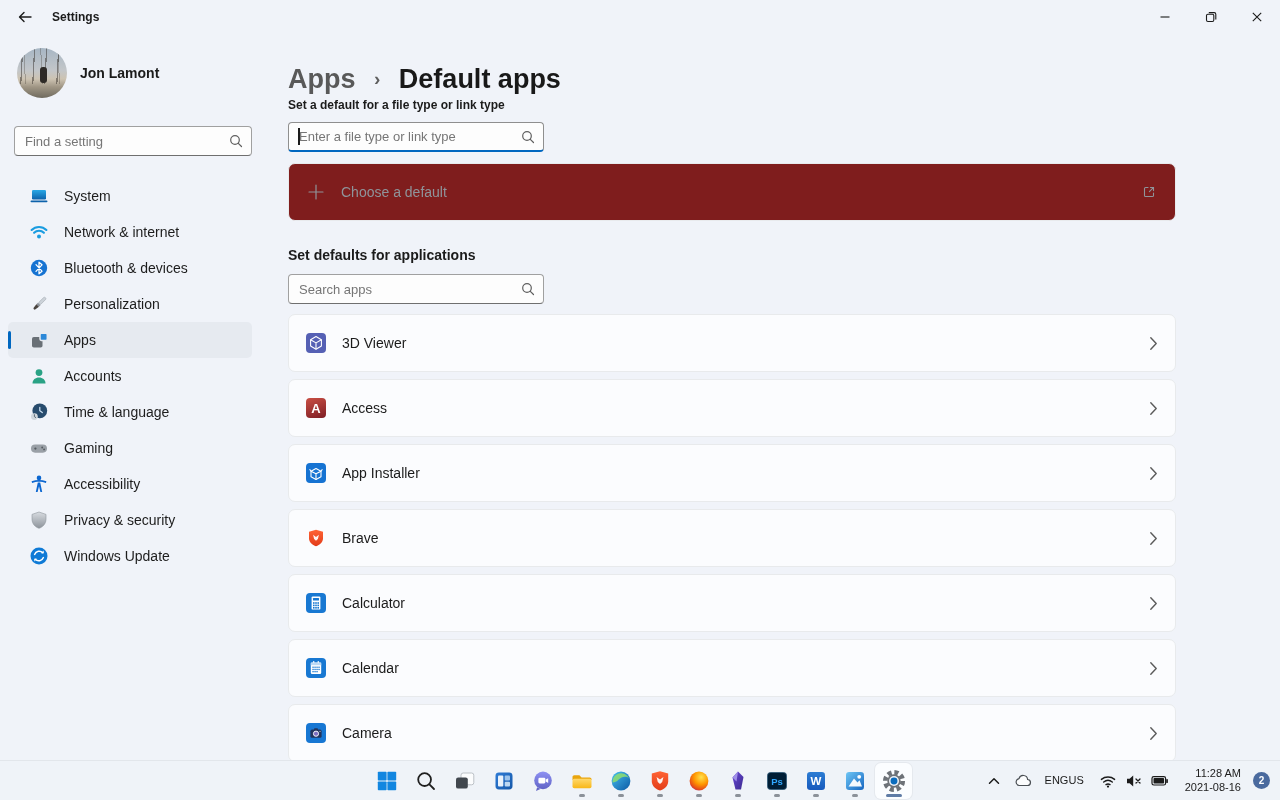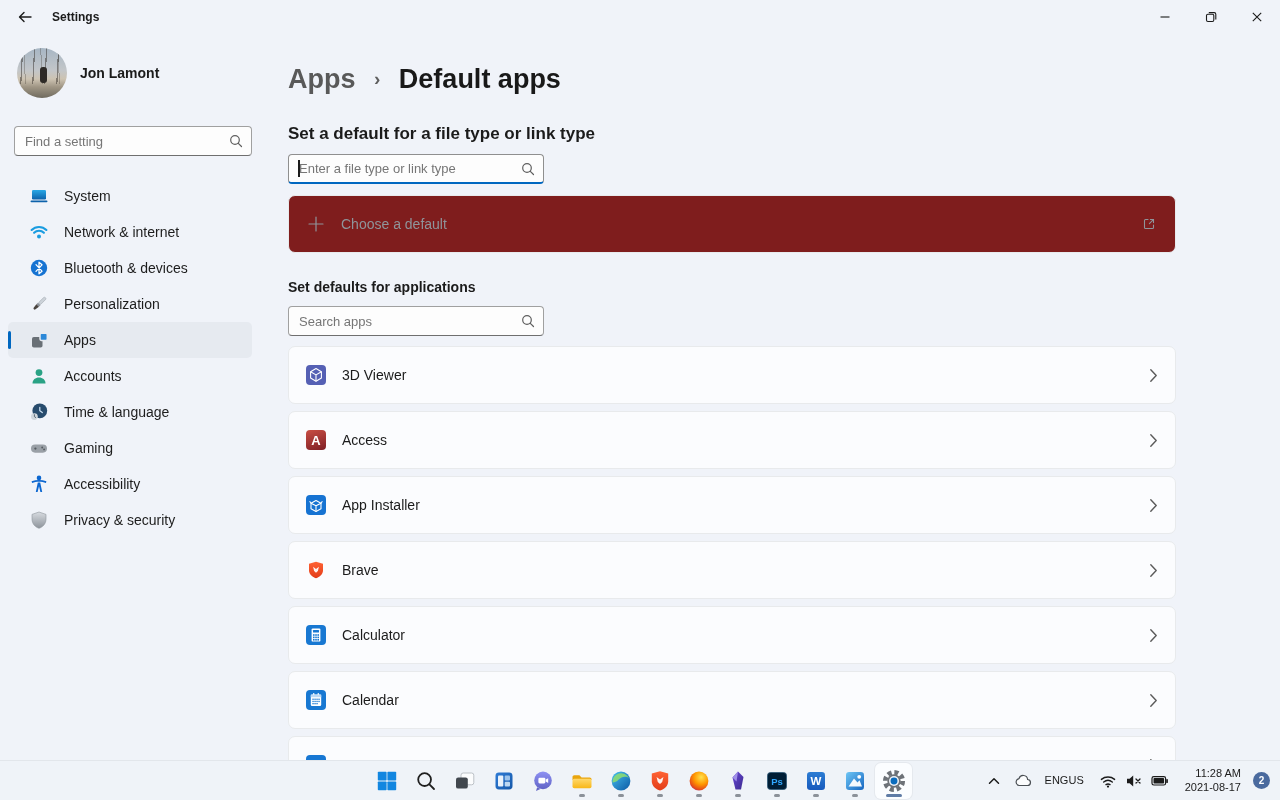--- a/index.html
+++ b/index.html
@@ -42,21 +42,21 @@
   .nav-item.selected { background:#e6eaf0; }
   .accent-bar { position:absolute; left:0; top:9px; bottom:9px; width:3px; border-radius:2px; background:#0067c0; }
   .nav-ic { width:20px; height:20px; flex:none; }
 
   
   .main { position:absolute; left:288px; top:34px; width:888px; bottom:40px; overflow:hidden; }
   .crumbs { margin-top:28px; font-size:27px; line-height:34px; }
   .crumb-parent { color:#595959; font-weight:600; }
   .crumb-sep { color:#5f5f5f; font-size:19px; margin:0 11px; vertical-align:3px; }
   .crumb-cur { color:#191919; font-weight:600; }
-  .sec-h { margin-top:28px; font-size:17px; font-weight:700; }
+  .sec-h { margin-top:2px; font-size:12px; font-weight:700; }
   .sec-h2 { margin-top:26px; font-size:14px; font-weight:700; }
   .input-wrap { position:relative; width:256px; margin-top:10px; }
   .input-wrap.second { margin-top:11px; }
   .text-input.focused { border:1px solid #8f8f8f; border-bottom:2px solid #0067c0; }
   .caret { position:absolute; left:10px; top:6px; width:1.5px; height:17px; background:#1b1b1b; animation:blink 1.1s steps(1) infinite; }
   @keyframes blink { 50% { opacity:0; } }
 
   .choose-card { margin-top:11px; height:58px; background:#7f1d1d; border:1px solid #e8eaed; border-radius:7px;
     display:flex; align-items:center; padding:0 18px; color:#8f949a; font-size:14px; }
   .choose-label { margin-left:16px; }
@@ -267,20 +267,32 @@
                 <stop offset="0" stop-color="#d8dce1"></stop>
                 <stop offset="1" stop-color="#8d939b"></stop>
               </linearGradient>
             </defs>
             <path d="M10 2 l7 2.4 v4.6 c0 4.8-3.2 8-7 9.3 c-3.8-1.3-7-4.5-7-9.3 V4.4 z" fill="url(#gshield)" stroke="#8d939b" stroke-width="0.6"></path>
           </svg>
       </span>
       <span>Privacy &amp; security</span>
     </div>
 
+    <div class="nav-item">
+      <span class="nav-ic">
+        <svg width="20" height="20" viewBox="0 0 20 20">
+            <circle cx="10" cy="10" r="8.5" fill="#0f7ad6"></circle>
+            <path d="M5.6 8.4 a5 5 0 0 1 8.2-1.7" stroke="#fff" stroke-width="1.5" fill="none" stroke-linecap="round"></path>
+            <path d="M14.4 11.6 a5 5 0 0 1 -8.2 1.7" stroke="#fff" stroke-width="1.5" fill="none" stroke-linecap="round"></path>
+            <path d="M14.7 4.4 v2.9 h-2.9 z" fill="#fff"></path>
+            <path d="M5.3 15.6 v-2.9 h2.9 z" fill="#fff"></path>
+          </svg>
+      </span>
+      <span>Windows Update</span>
+    </div>
 
   </div>
 </div>
 
 <div class="main">
 
   <h1 class="crumbs">
     <span class="crumb-parent">Apps</span>
     <span class="crumb-sep">›</span>
     <span class="crumb-cur">Default apps</span>
@@ -709,17 +721,17 @@
       <span>
         <svg width="18" height="16" viewBox="0 0 18 16">
             <rect x="1" y="3.6" width="13.6" height="8.4" rx="1.8" stroke="#1b1b1b" stroke-width="1.2" fill="none"></rect>
             <rect x="2.5" y="5.1" width="10.6" height="5.4" rx="0.8" fill="#1b1b1b"></rect>
             <rect x="15.2" y="6" width="1.7" height="4" rx="0.85" fill="#1b1b1b"></rect>
           </svg>
       </span>
     </div>
     <div class="tray-btn clock">
       <span>11:28 AM</span>
-      <span>2021-08-17</span>
+      <span>2021-08-16</span>
     </div>
     <div class="badge">2</div>
   </div>
 </div>
 
 </body></html>

